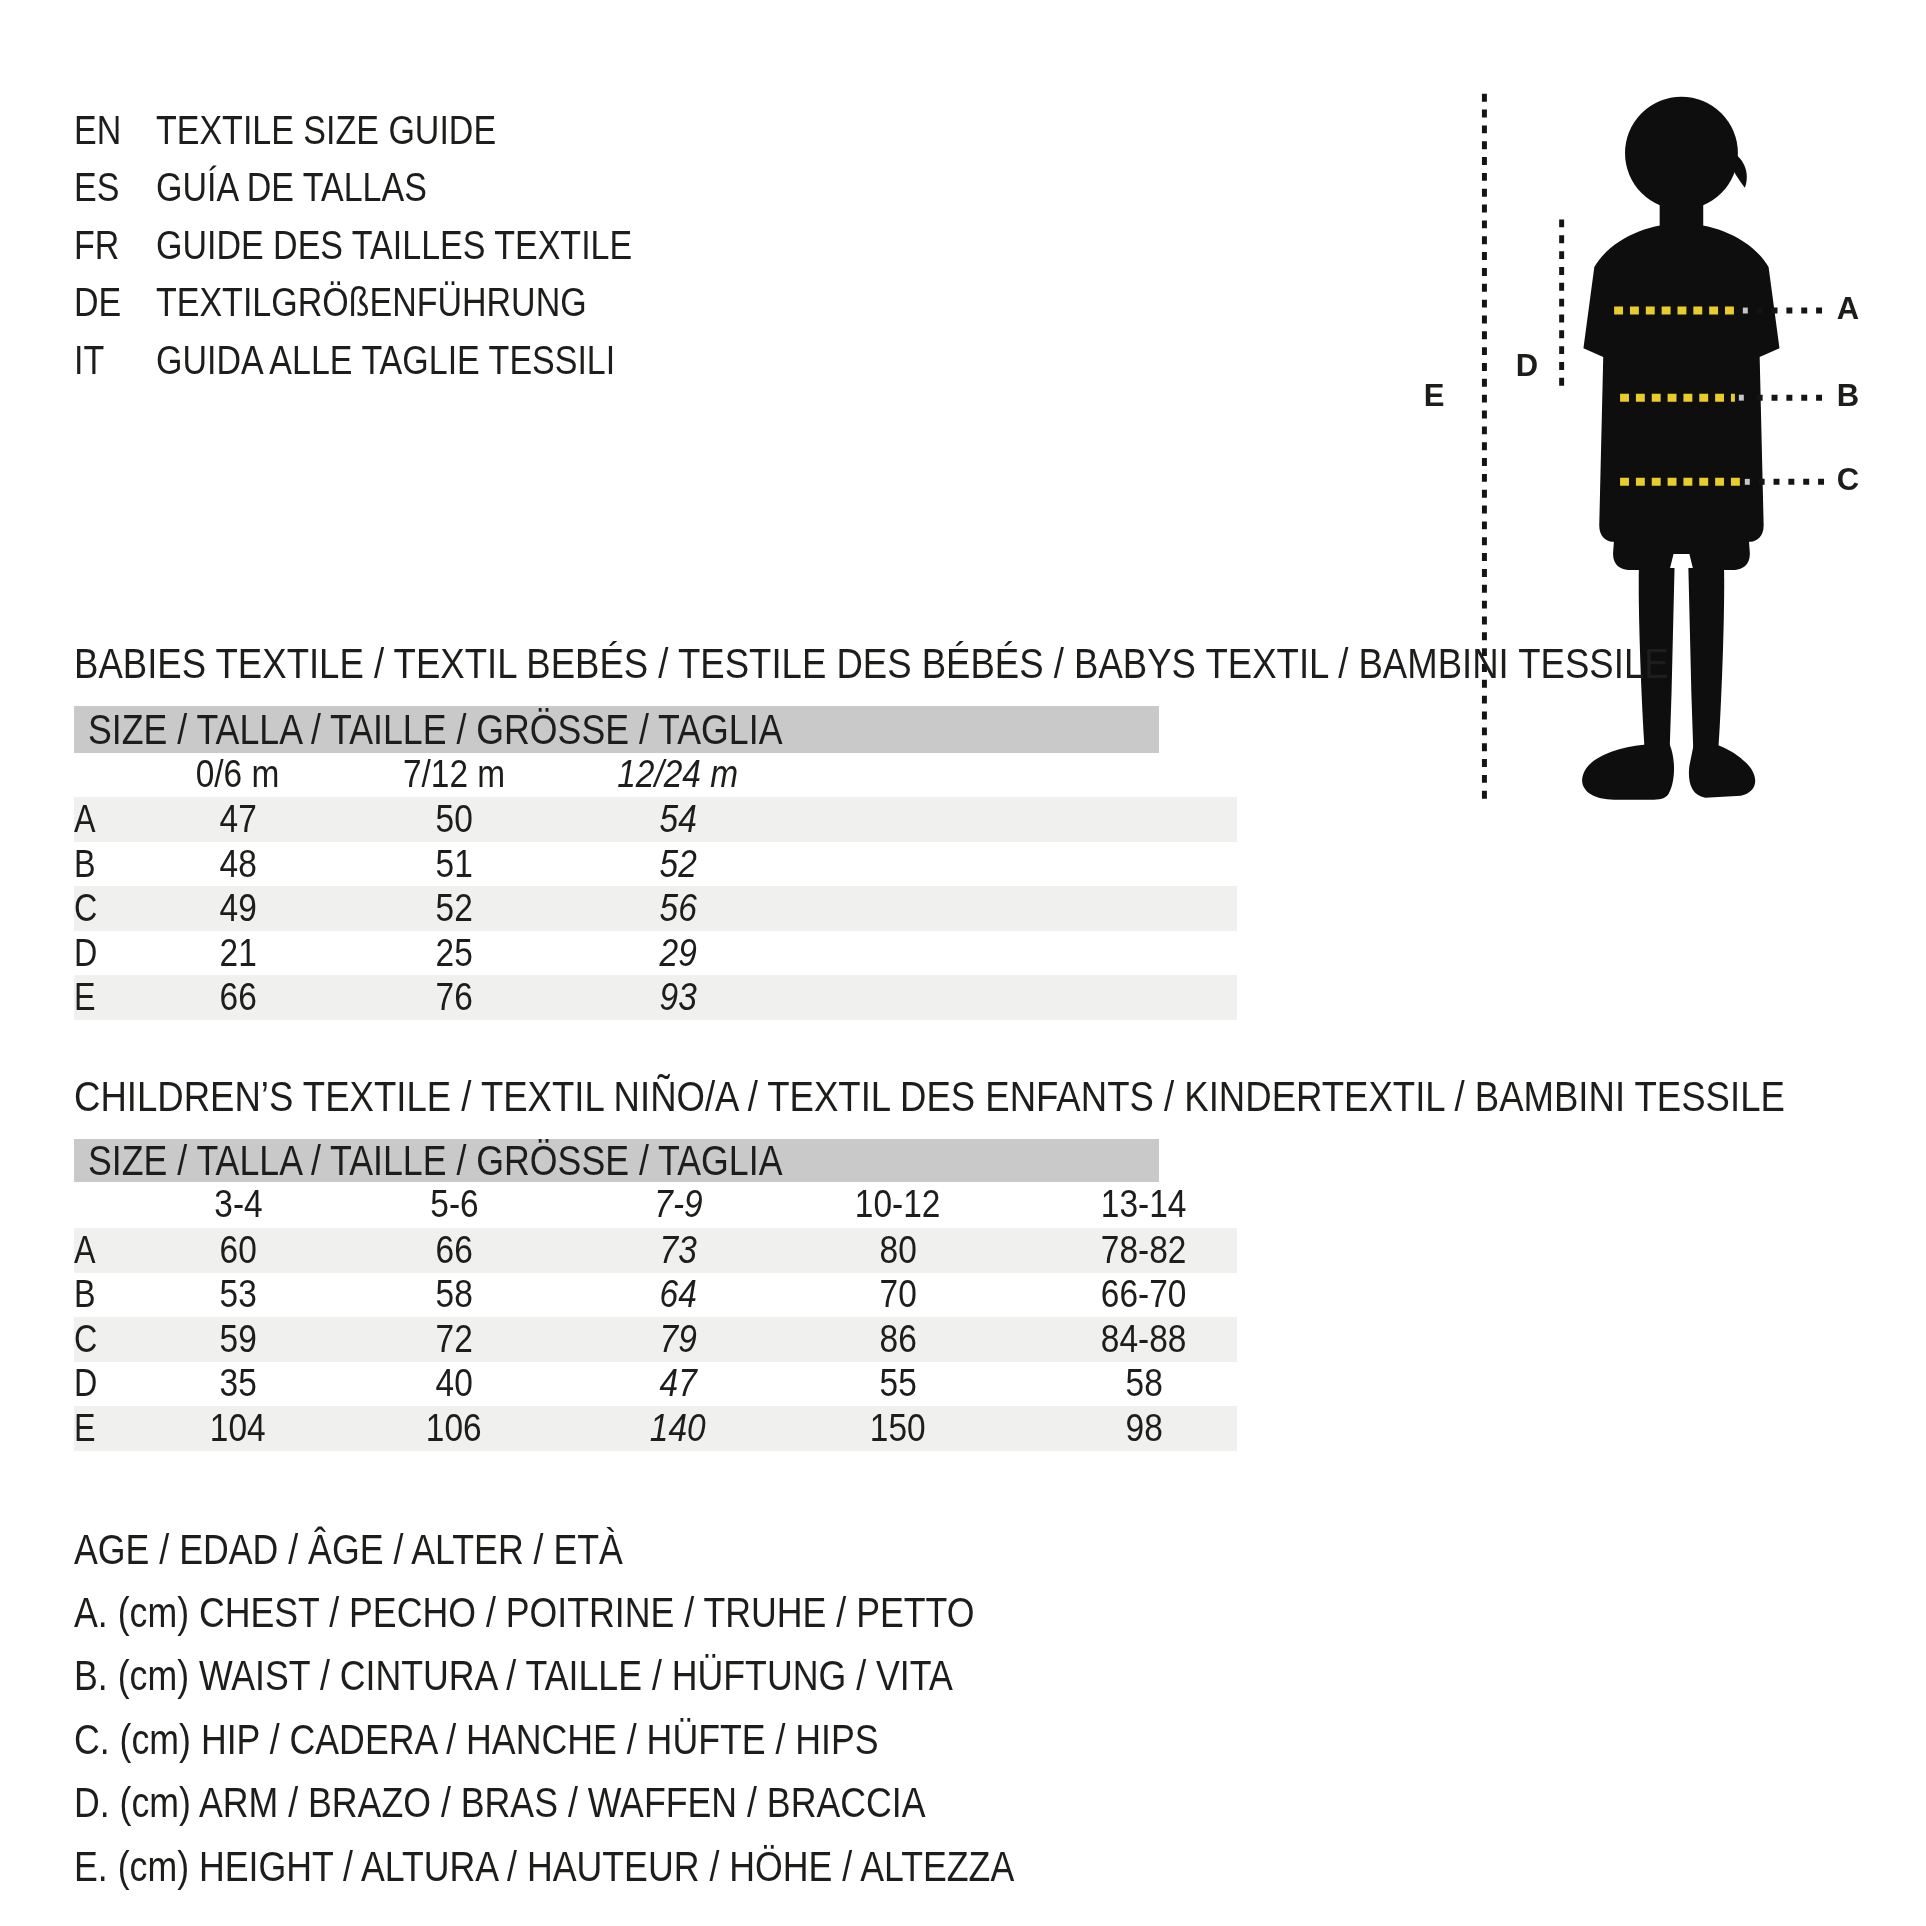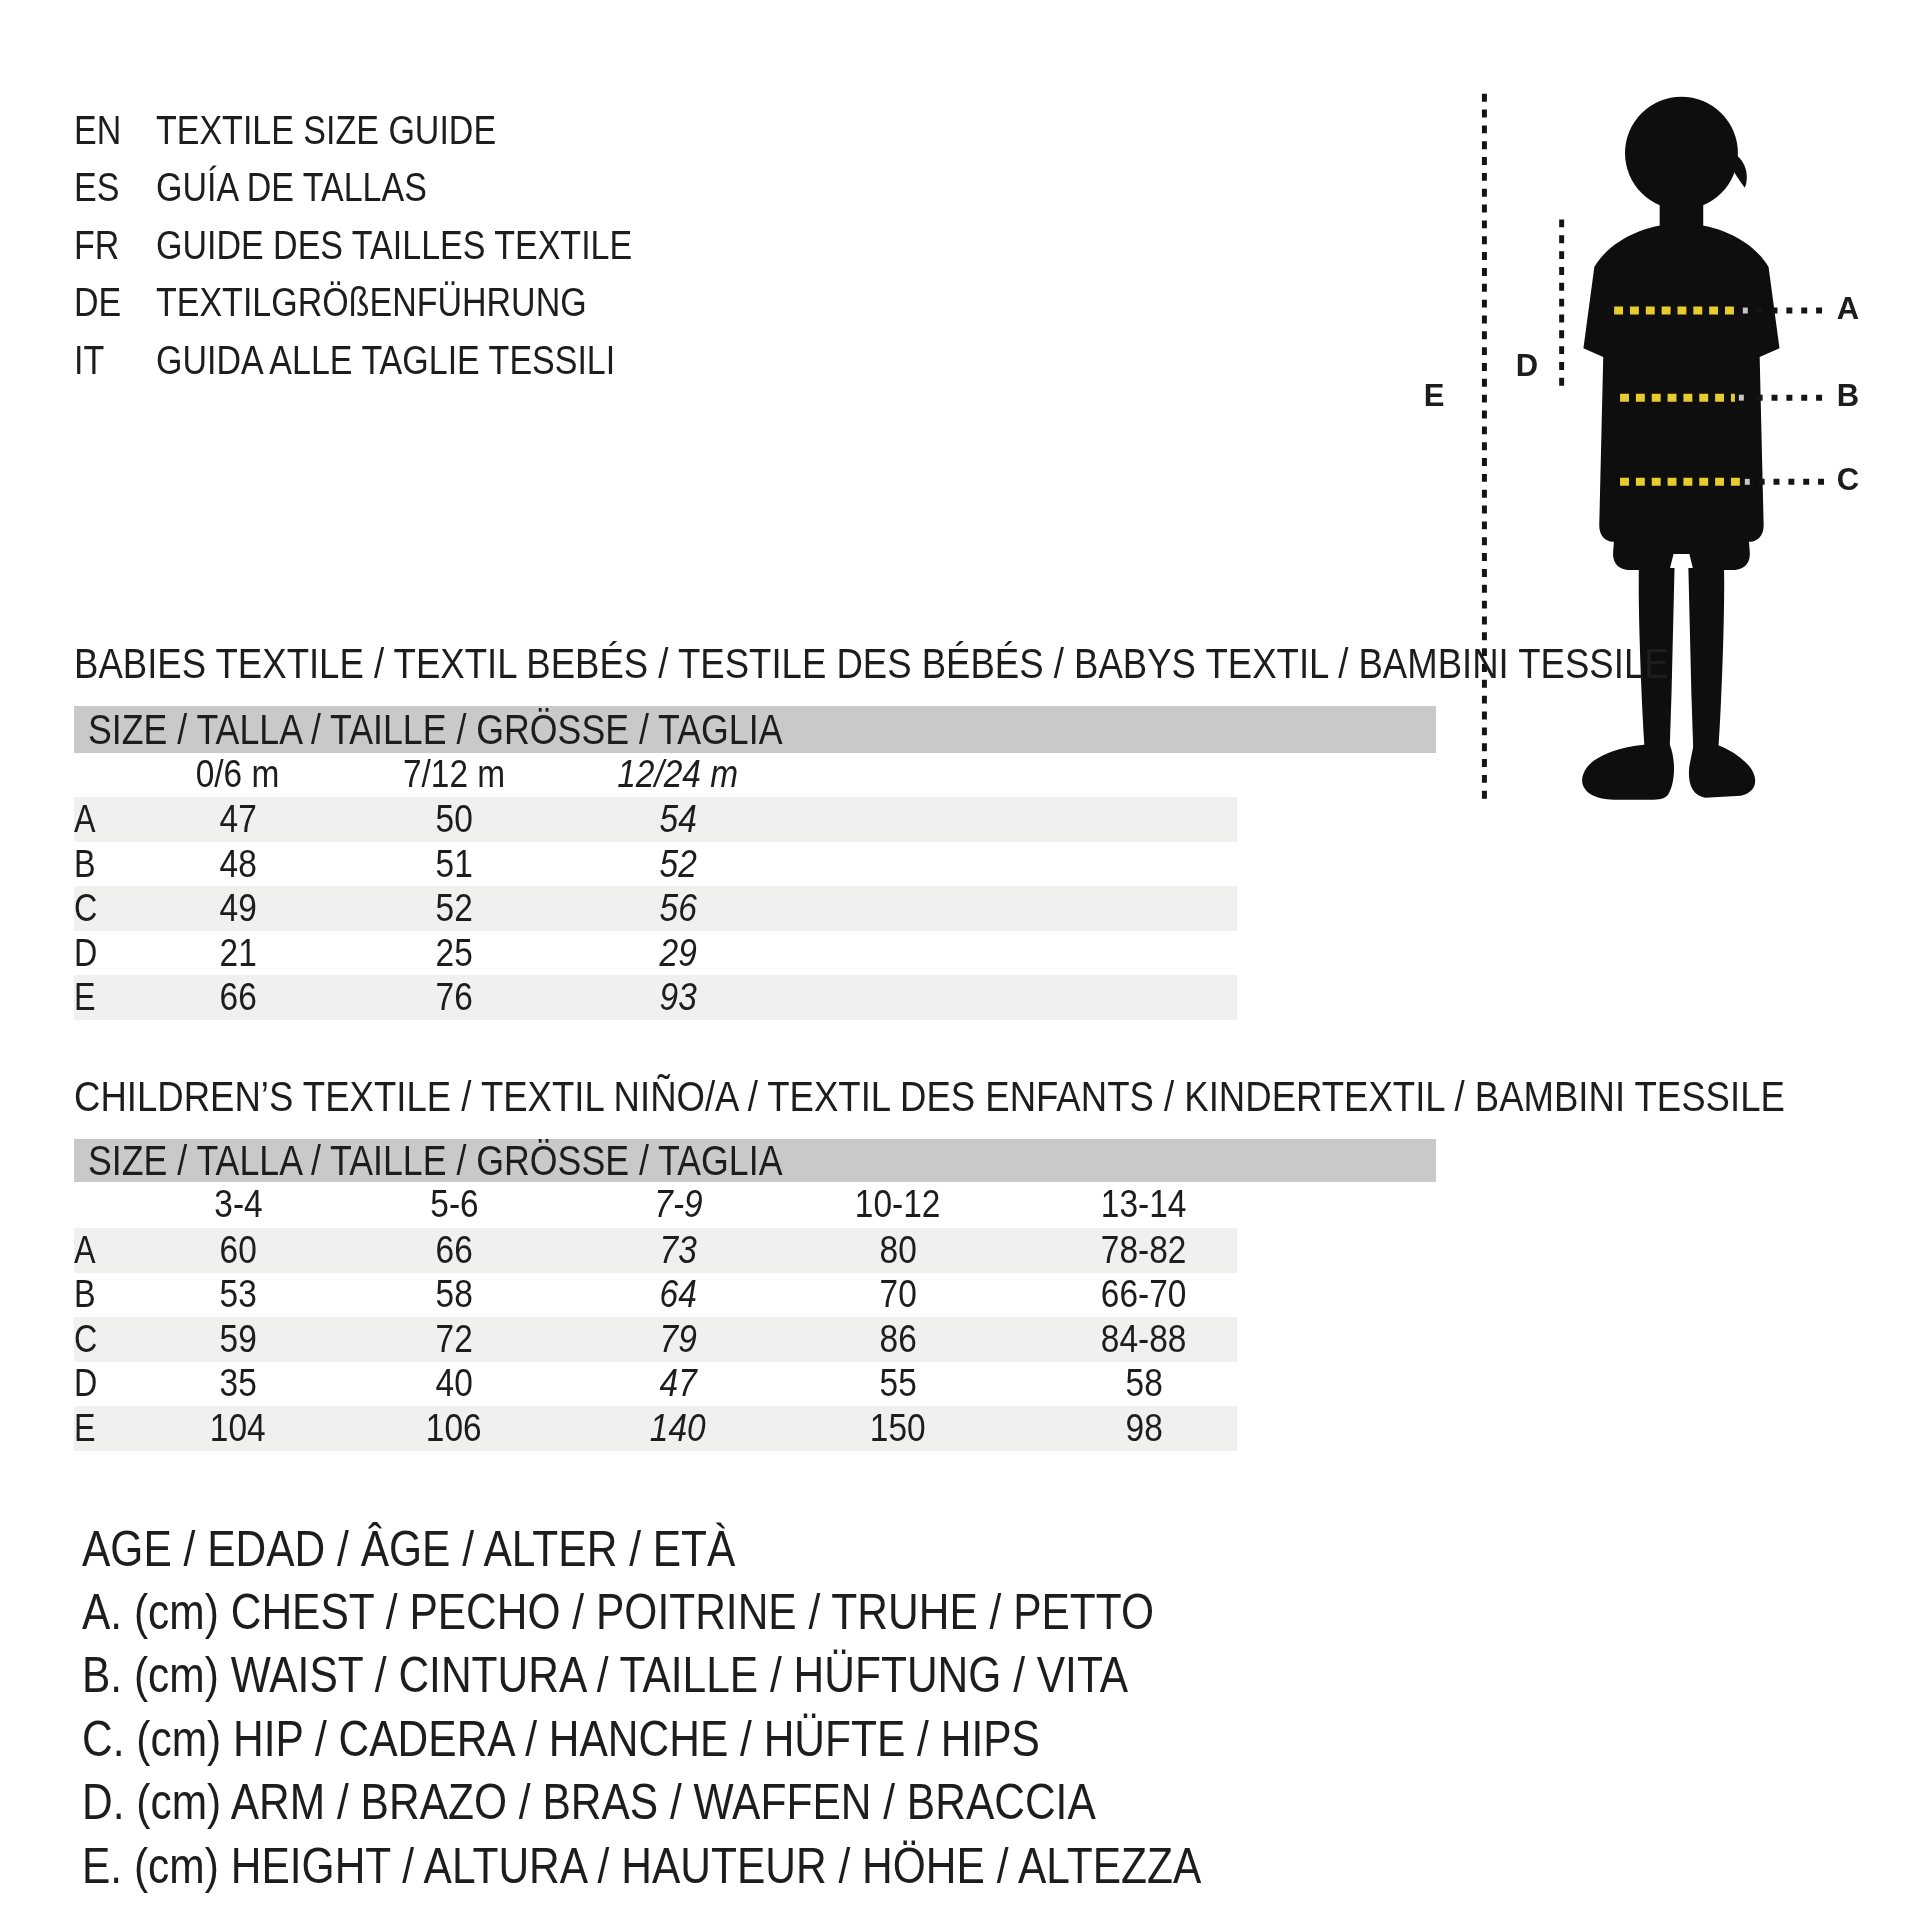--- a/index.html
+++ b/index.html
@@ -15,30 +15,30 @@
 
   
   .lang-row{position:absolute;left:74px;height:57px;line-height:57px;font-size:40px;}
   .lang-code{position:absolute;left:0;top:0;}
   .lang-title{position:absolute;left:82px;top:0;}
 
   
   .sec-title{position:absolute;left:74px;font-size:43px;line-height:50px;}
 
   
-  .bar{position:absolute;left:74px;width:1362px;background:#c9c9ca;}
+  .bar{position:absolute;left:74px;width:1085px;background:#c9c9ca;}
   .bar .bar-label{position:absolute;left:14px;top:0;font-size:42px;}
   .trow{position:absolute;left:74px;width:1163px;height:45px;line-height:45px;font-size:38px;}
   .trow.stripe{background:#f0f0ef;}
   .ltr{position:absolute;left:0;top:0;}
   .cell{position:absolute;top:0;width:220px;text-align:center;}
   .c0{left:54px;} .c1{left:270px;} .c2{left:494px;font-style:italic;} .c3{left:714px;} .c4{left:960px;}
 
   
-  .legend-line{position:absolute;left:82px;height:63px;line-height:63px;font-size:50px;}
+  .legend-line{position:absolute;left:74px;height:63px;line-height:63px;font-size:42px;}
 
   
   .fig-label{position:absolute;width:40px;text-align:center;font-size:31px;line-height:36px;font-weight:bold;}
 </style>
 </head>
 <body>
 
 <div>
   <div class="lang-row" style="top:102px;">
     <span class="lang-code cond">EN</span>

